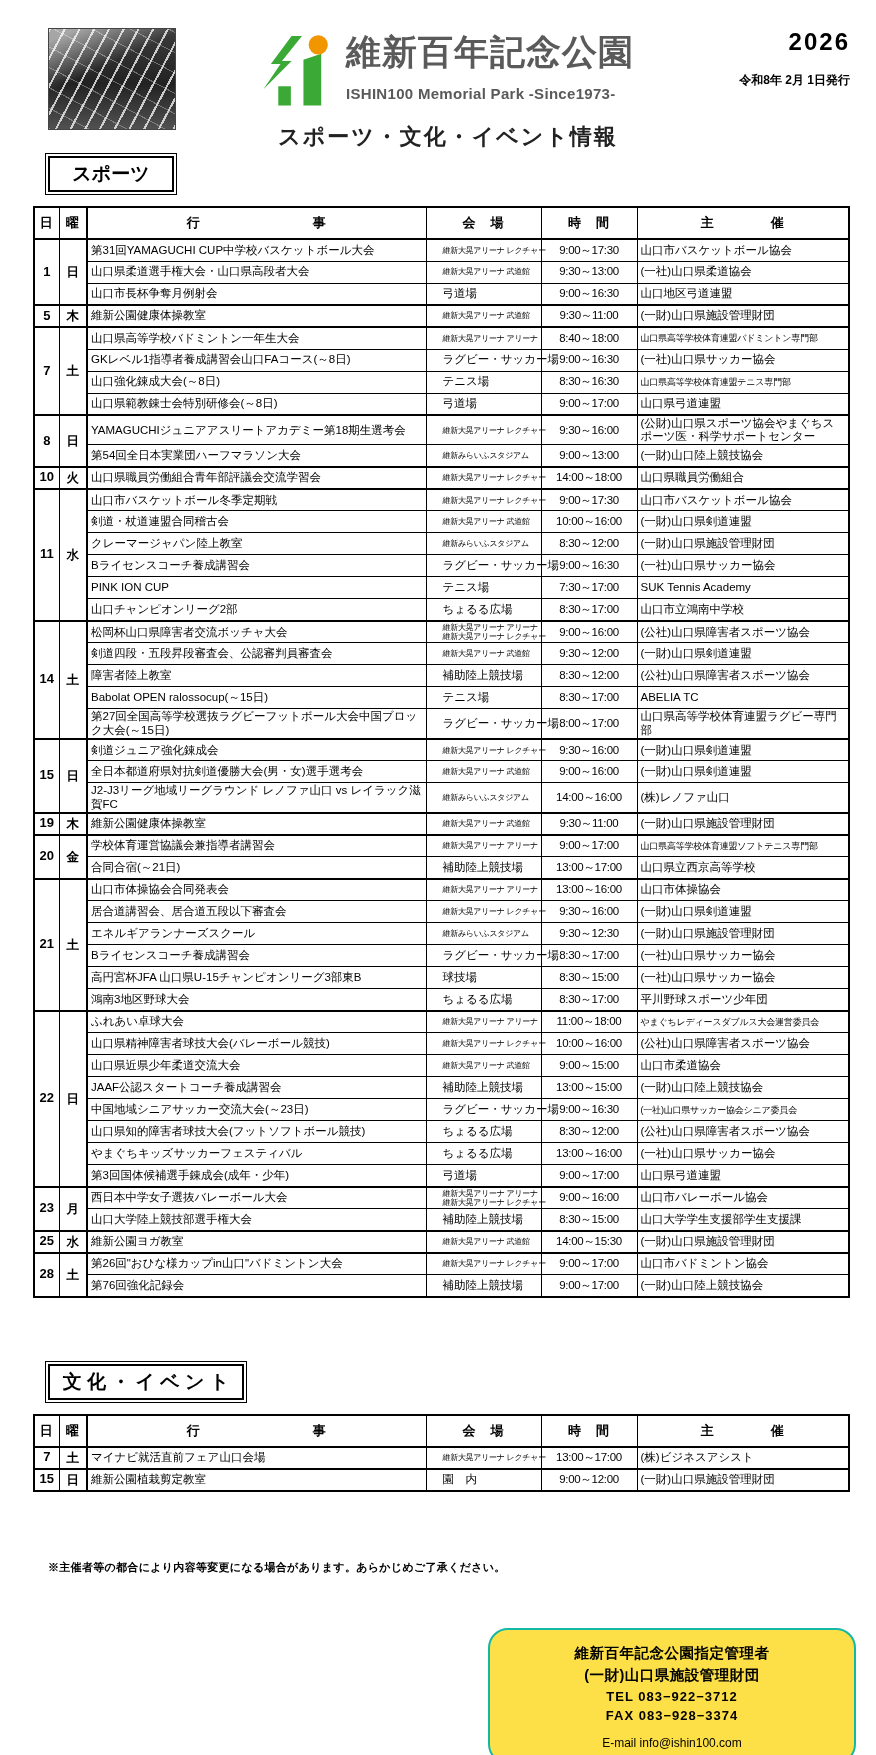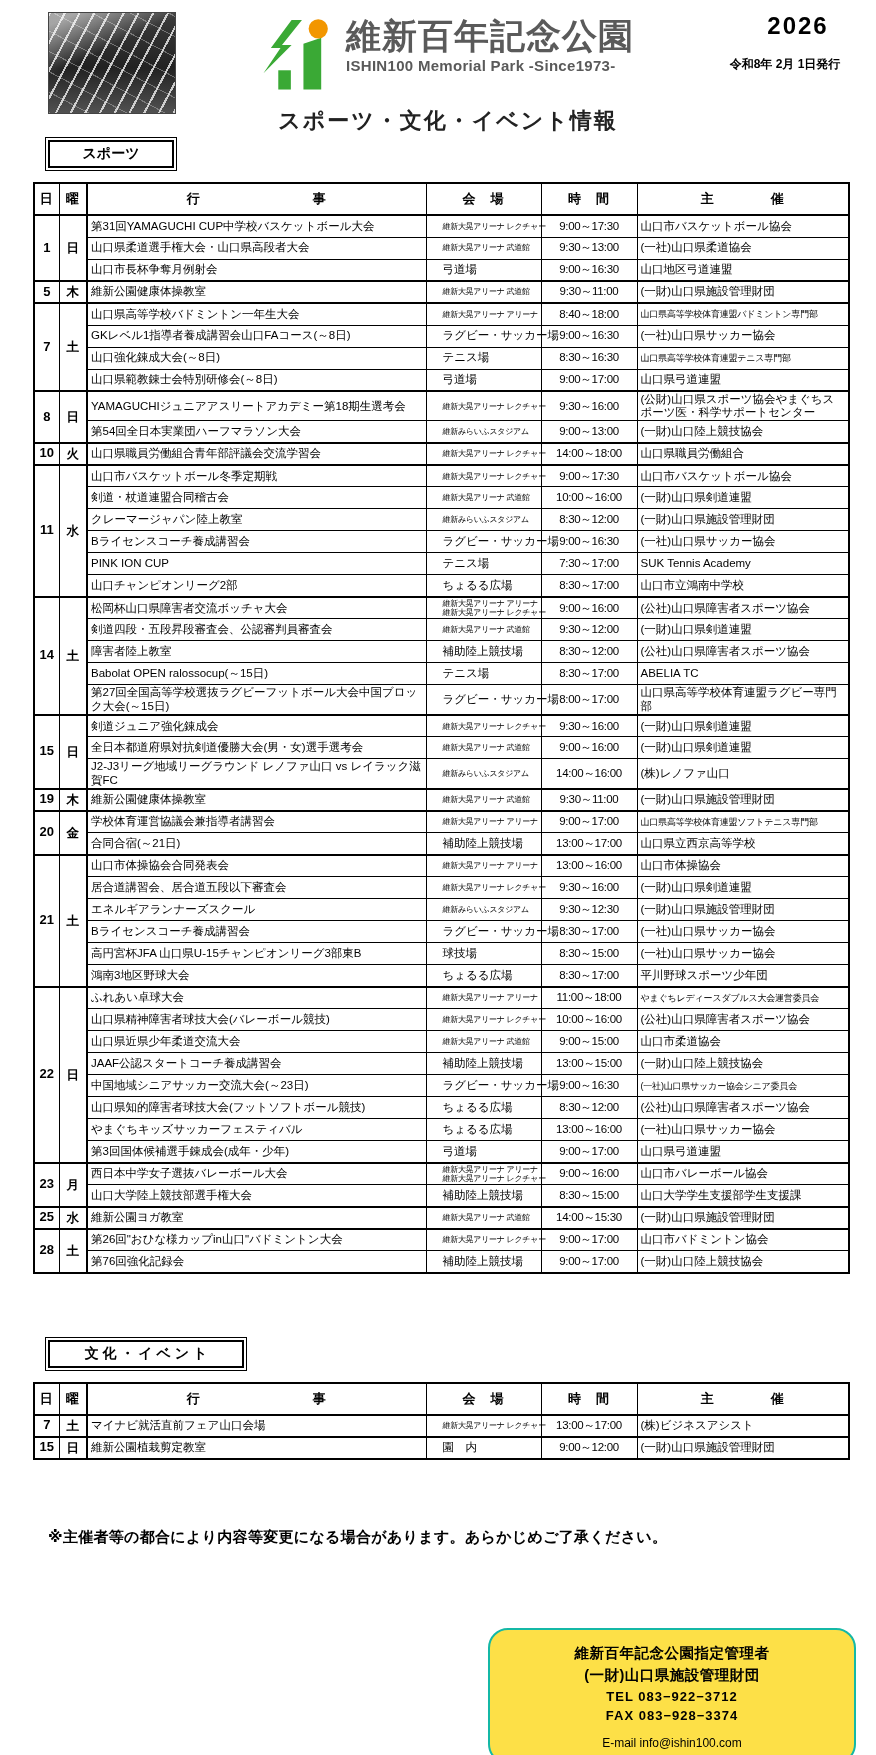--- a/index.html
+++ b/index.html
@@ -5,48 +5,48 @@
   * { margin:0; padding:0; box-sizing:border-box; }
   html,body { background:#ffffff; }
   body {
     width:876px; height:1755px; overflow:hidden;
     font-family:"Liberation Sans","DejaVu Sans",sans-serif;
     color:#000;
   }
   .page { width:876px; height:1755px; position:relative; }
 
   
-  .header { display:flex; padding:12px 26px 0 48px; }
+  .header { display:flex; padding:28px 26px 0 48px; }
   .photo {
     width:128px; height:102px; flex:0 0 auto;
     background:
       linear-gradient(155deg, rgba(255,255,255,.55) 0 8%, rgba(255,255,255,0) 40%),
       repeating-linear-gradient(118deg, rgba(230,230,230,.85) 0 2px, rgba(0,0,0,0) 2px 13px),
       repeating-linear-gradient(28deg, rgba(180,180,180,.5) 0 1px, rgba(0,0,0,0) 1px 18px),
       linear-gradient(180deg,#3c3c3c 0%,#222 55%,#515151 100%);
     border:1px solid #444;
   }
   .logo-col { flex:1 1 auto; display:flex; flex-direction:column; align-items:center; }
   .logo-row { display:flex; align-items:flex-start; margin-top:6px; }
   .logo-mark { width:74px; height:72px; margin-right:10px; flex:0 0 auto; }
   .park-title { font-size:35px; font-weight:bold; color:#5a5a5a; letter-spacing:1px; line-height:1.05; }
-  .park-sub { font-size:15px; font-weight:bold; color:#5a5a5a; margin-top:2px; letter-spacing:.3px; }
+  .park-sub { font-size:15px; font-weight:bold; color:#5a5a5a; margin-top:14px; letter-spacing:.3px; }
   .info-title { font-size:22px; font-weight:bold; color:#222; margin-top:16px; letter-spacing:2px; }
-  .date-col { width:130px; flex:0 0 auto; text-align:center; padding-top:2px; }
+  .date-col { width:130px; flex:0 0 auto; text-align:right; padding-top:2px; }
   .year { font-size:24px; font-weight:bold; letter-spacing:2px; padding-left:26px; line-height:1; }
   .month { line-height:.95; white-space:nowrap; }
   .month-num { font-size:66px; font-weight:bold; }
   .month-kanji { font-size:38px; font-weight:bold; }
   .issue-date { font-size:12px; font-weight:bold; margin-top:18px; white-space:nowrap; }
 
   
   .section-label {
     display:inline-block; margin-left:48px; background:#fff;
     border:2px solid #000; outline:1px solid #000; outline-offset:2px;
-    font-size:14px; font-weight:bold; text-align:center; padding:3px 3px;
+    font-size:19px; font-weight:bold; text-align:center; padding:3px 3px;
   }
   .section-label.sports { width:126px; margin-top:4px; }
   .section-label.culture { width:196px; margin-top:16px; }
 
   
   table.event-table {
     border-collapse:collapse; table-layout:fixed;
     width:815px; margin:14px 0 0 33px;
     border:2px solid #000;
   }
@@ -67,21 +67,21 @@
   th.h-week { border-right:2px solid #000; }
   td.event-cell { text-align:left; }
   td.venue-cell { text-align:left; white-space:nowrap;padding-left:16px; }
   td.time-cell { text-align:center; white-space:nowrap; letter-spacing:-0.3px; }
   td.org-cell { text-align:left; }
   .venue-line.small { font-size:8px; letter-spacing:-0.3px; }
   td.org-cell.small { font-size:9px; letter-spacing:-0.2px; }
   tr.group-start td { border-top:2px solid #000; }
 
   
-  .note { margin:68px 0 0 48px; font-size:15px; font-weight:bold; letter-spacing:.3px; }
+  .note { margin:68px 0 0 48px; font-size:11px; font-weight:bold; letter-spacing:.3px;font-family:Liberation Mono, monospace; }
   .contact-box {
     position:absolute; left:488px; top:1628px; width:368px;
     border:2px solid #14b8a6; border-radius:20px;
     padding:14px 8px 12px 8px; text-align:center; background:#fde047;
   }
   .contact-line1 { font-size:14.5px; font-weight:bold; letter-spacing:.5px; }
   .contact-line2 { font-size:14.5px; font-weight:bold; margin-top:3px; letter-spacing:.5px; }
   .contact-tel, .contact-fax { font-size:13px; font-weight:bold; margin-top:4px; letter-spacing:1px; }
   .contact-email { font-size:12px; font-weight:normal; margin-top:13px; }
 </style>

